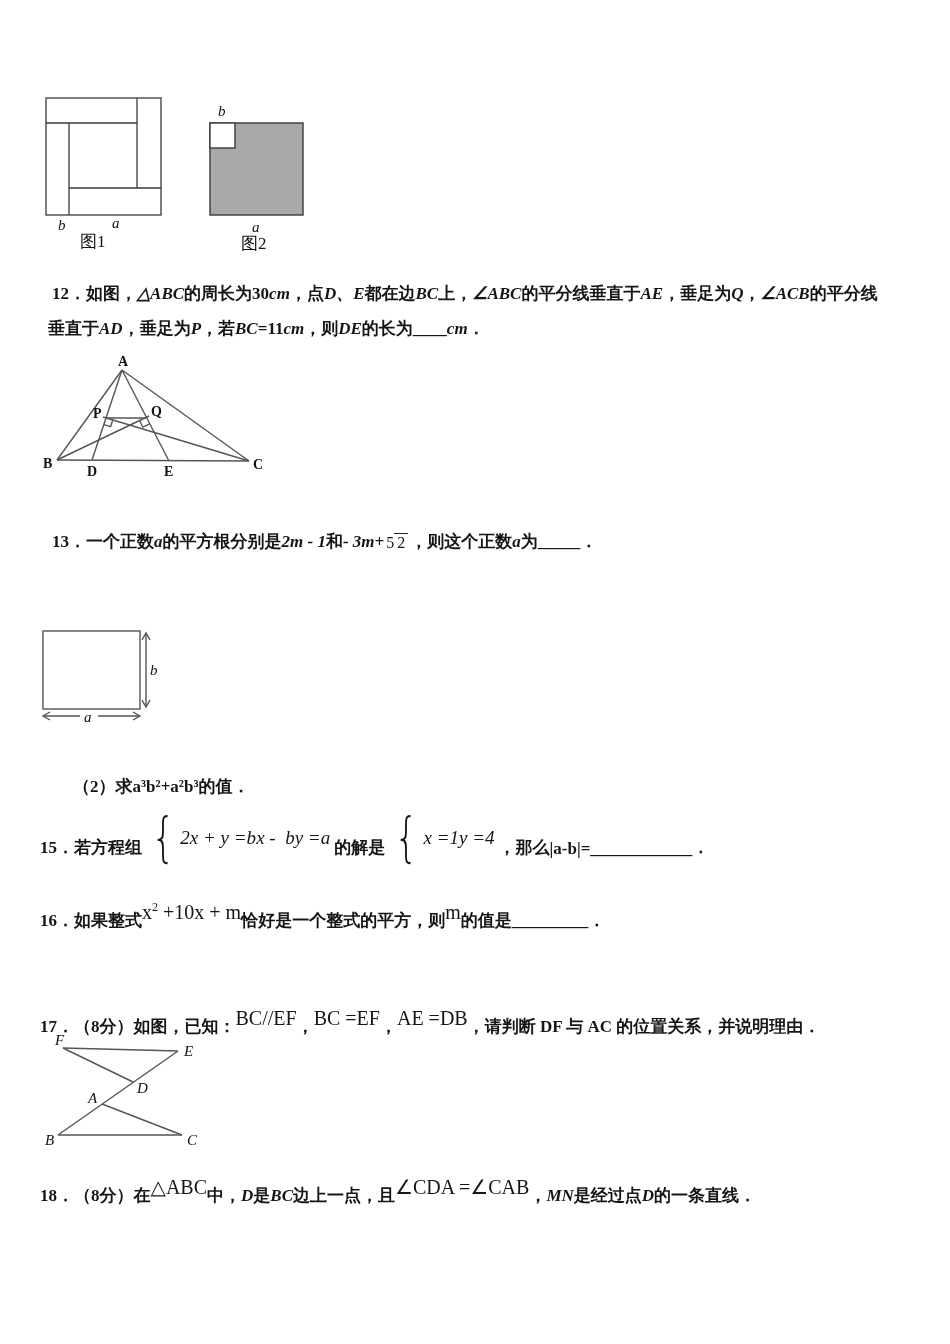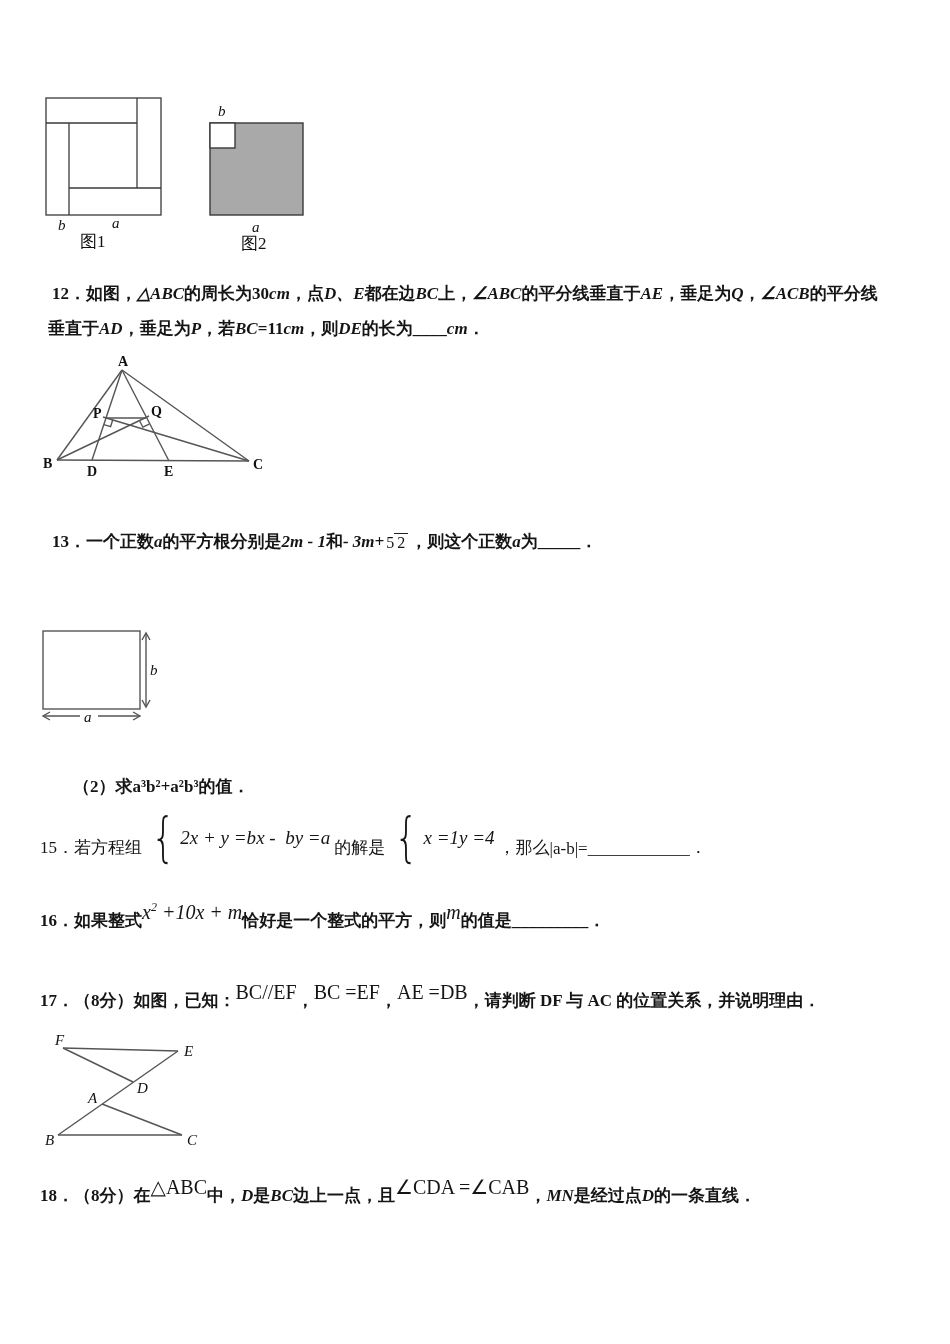--- a/index.html
+++ b/index.html
@@ -1,26 +1,26 @@
 <!DOCTYPE html>
 <html><head>
 <meta charset="utf-8">
 <style>
   html,body{margin:0;padding:0;background:#fff;}
   #page{position:relative;width:950px;height:1344px;background:#ffffff;color:#151515;overflow:hidden;}
   .line{position:absolute;white-space:nowrap;font-family:"Liberation Serif",serif;font-size:17px;font-weight:700;line-height:22px;}
   .it{font-style:italic;}
   .rm{font-family:"Liberation Serif",serif;font-weight:400;font-size:20px;position:relative;top:-7px;}
-  .rmi{font-style:italic;}
+  .rmi{}
   .rm sup{font-size:12px;}
   .frac{display:inline-block;text-align:center;font-weight:400;font-style:normal;
         font-family:"Liberation Serif",serif;font-size:16px;line-height:1.15;vertical-align:middle;margin:0 2px;}
   .frac .den{border-top:1.3px solid #222;padding:0 3px;}
   .q15row{position:absolute;display:flex;align-items:flex-end;font-family:"Liberation Serif",serif;}
-  .q15row .txt{font-size:17px;font-weight:400;padding-bottom:5px;white-space:nowrap;}
+  .q15row .txt{font-size:17px;font-weight:700;padding-bottom:5px;white-space:nowrap;}
   .sys{display:inline-flex;align-items:center;margin:0 4px;}
   .brace{font-family:"DejaVu Sans",sans-serif;font-size:54px;font-weight:300;line-height:52px;transform:scaleX(.7);}
   .eqcol{display:inline-flex;flex-direction:row;}
   .eq{font-style:italic;font-weight:400;font-size:19px;line-height:26px;white-space:pre;}
   svg{position:absolute;overflow:visible;}
   svg text{font-family:"Liberation Serif",serif;fill:#111;}
   .vlabel{font-size:14px;font-weight:700;}
   .vlabel-i{font-size:15px;font-style:italic;}
   .cap{font-size:17px;font-weight:400;}
   .figline{stroke:#3a3a3a;stroke-width:1.3;fill:none;}
@@ -120,21 +120,21 @@
     <span class="txt">|a-b|= </span>
     <span class="txt">____________</span>
     <span class="txt">．</span>
   </div>
 
   <div class="line" style="left:40px;top:903px;">
     <span>16．如果整式</span><span class="rm rmi"><span>x</span><sup>2</sup><span> +10x + m</span></span><span>恰好是一个整式的平方，则</span><span class="rm rmi">m</span><span>的值是</span><span>_________</span><span>．</span>
   </div>
 
 
-  <div class="line" style="left:40px;top:988px;">
+  <div class="line" style="left:40px;top:1014px;">
     <span>17．（8分）如图，已知：</span><span class="rm">BC//EF</span><span>，</span><span class="rm">BC =EF</span><span>，</span><span class="rm">AE =DB</span><span>，请判断 DF 与 AC 的位置关系，并说明理由．</span>
   </div>
 
   <svg style="left:40px;top:1035px;" width="170" height="118" viewBox="0 0 170 118">
     <line class="figline2" x1="23" y1="13" x2="138" y2="16"></line>
     <line class="figline2" x1="18" y1="100" x2="138" y2="16"></line>
     <line class="figline2" x1="23" y1="13" x2="93" y2="47"></line>
     <line class="figline2" x1="18" y1="100" x2="142" y2="100"></line>
     <line class="figline2" x1="62" y1="69" x2="142" y2="100"></line>
     <text class="vlabel-i" x="15" y="10">F</text>

